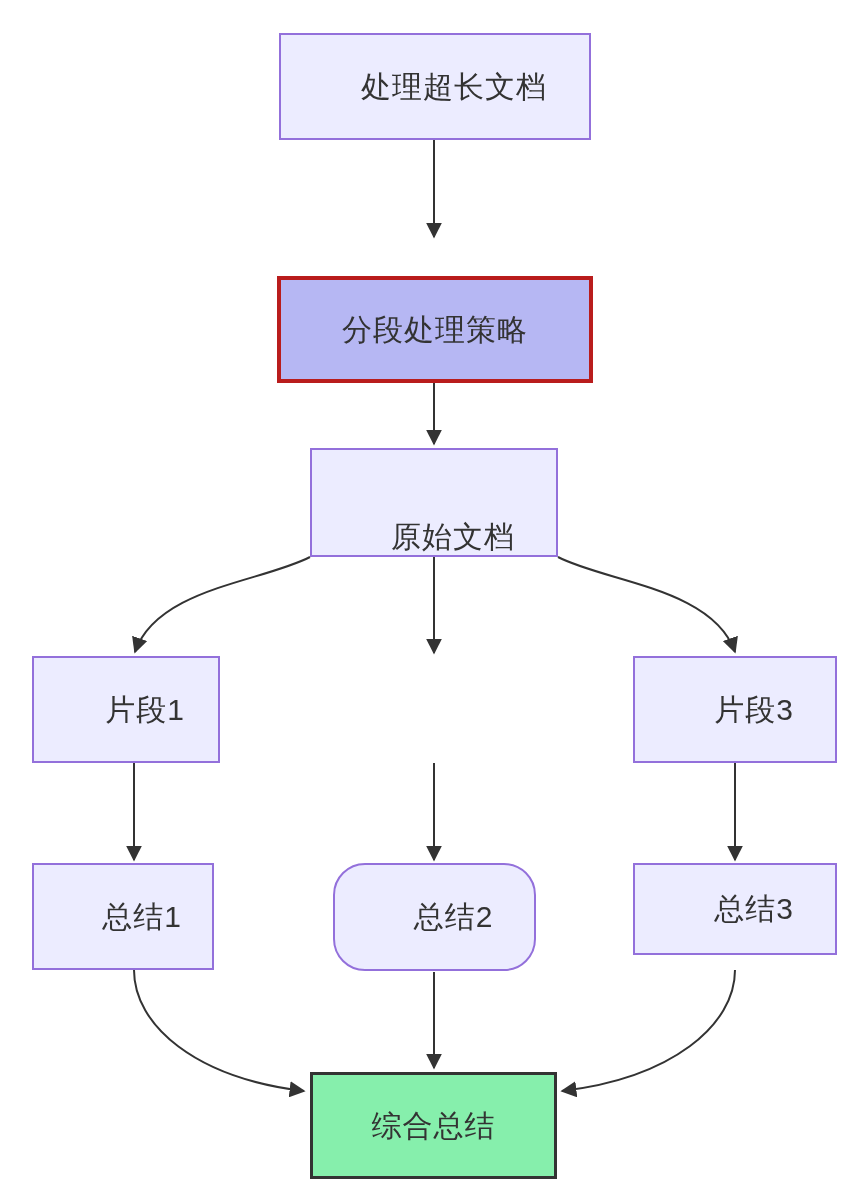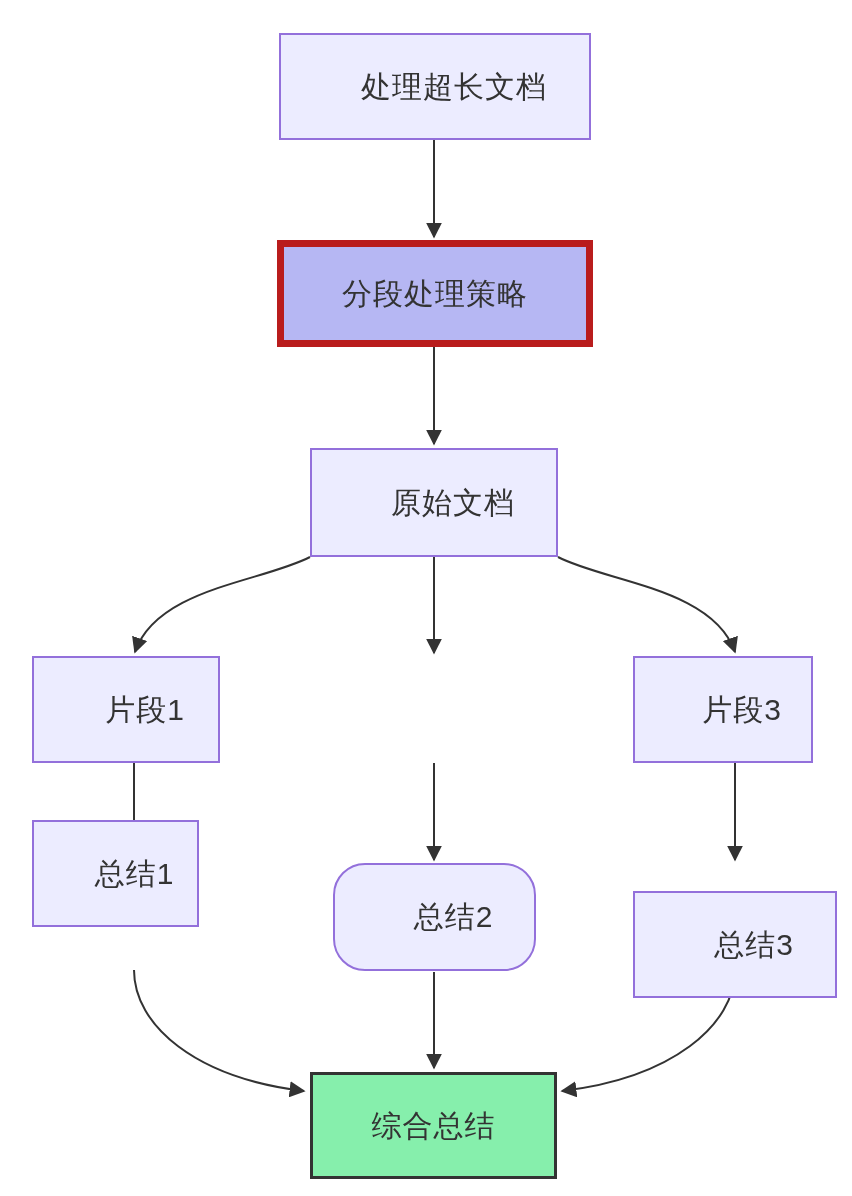--- a/index.html
+++ b/index.html
@@ -34,21 +34,22 @@
     text-align: center;
     line-height: 1.2;
   }
   .node-light {
     background: #ececff;
     border: 2px solid #9370db;
     padding-left: 38px;
   }
   .node-strategy {
     background: #b6b7f3;
-    border: 7px solid #b91c1c;
+    border: 4px solid #b91c1c;
+    margin-top: 36px;
   }
   .node-result {
     background: #86efac;
     border: 3px solid #333333;
   }
   .edge {
     stroke: #333333;
     stroke-width: 2;
     fill: none;
   }
@@ -82,42 +83,42 @@
   </svg>
 
   <div class="node node-light" style="left:279px; top:33px; width:312px; height:107px;">
     <span>处理超长文档</span>
   </div>
 
   <div class="node node-strategy" style="left:277px; top:240px; width:316px; height:107px;">
     <span>分段处理策略</span>
   </div>
 
-  <div class="node node-light" style="left:310px; top:448px; width:248px; height:109px;">
+  <div class="node node-light" style="left:310px; top:448px; width:248px; height:109px;align-items:flex-end;">
     <span>原始文档</span>
   </div>
 
   <div class="node node-light" style="left:32px; top:656px; width:188px; height:107px;">
     <span>片段1</span>
   </div>
 
 
-  <div class="node node-light" style="left:633px; top:656px; width:180px; height:107px;">
+  <div class="node node-light" style="left:633px; top:656px; width:204px; height:107px;">
     <span>片段3</span>
   </div>
 
-  <div class="node node-light" style="left:32px; top:820px; width:167px; height:107px;justify-content:center;">
+  <div class="node node-light" style="left:32px; top:863px; width:182px; height:107px;justify-content:center;">
     <span>总结1</span>
   </div>
 
   <div class="node node-light" style="left:333px; top:863px; width:203px; height:108px;border-radius:32px;">
     <span>总结2</span>
   </div>
 
-  <div class="node node-light" style="left:633px; top:863px; width:204px; height:107px;margin-top:28px;">
+  <div class="node node-light" style="left:633px; top:863px; width:204px; height:92px;">
     <span>总结3</span>
   </div>
 
   <div class="node node-result" style="left:310px; top:1072px; width:247px; height:107px;">
     <span>综合总结</span>
   </div>
 
 </div>
 
 </body></html>

